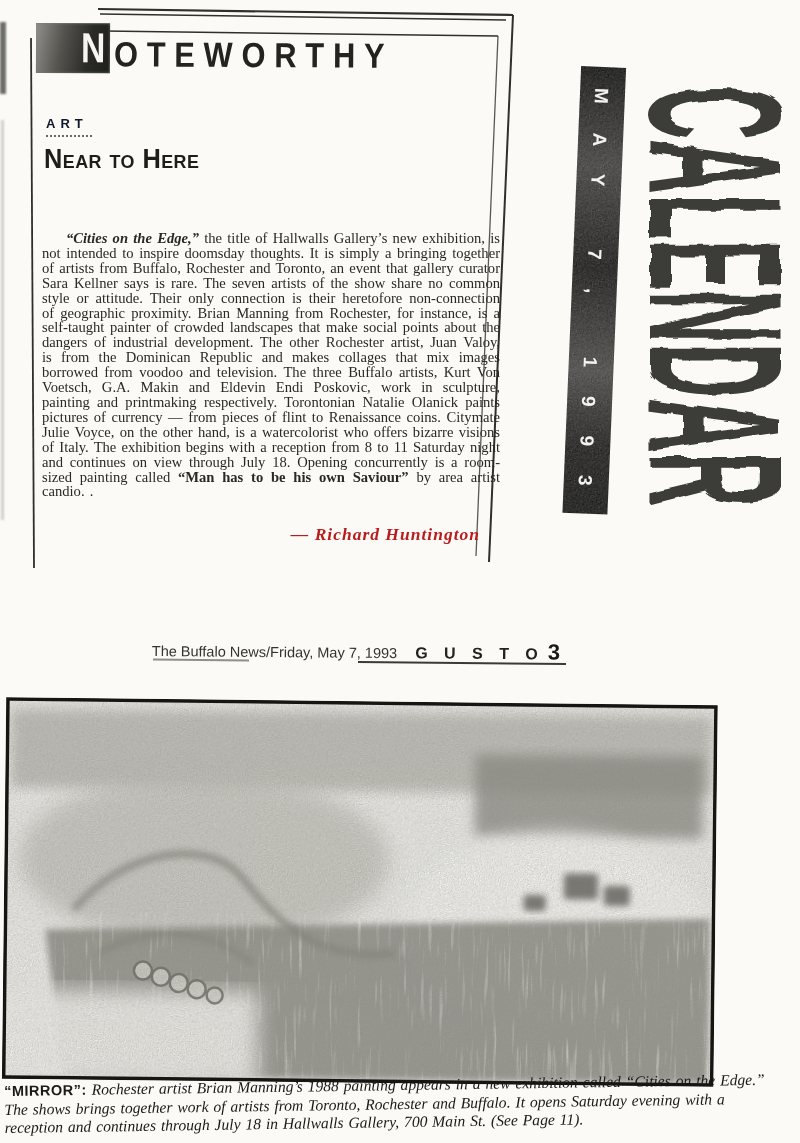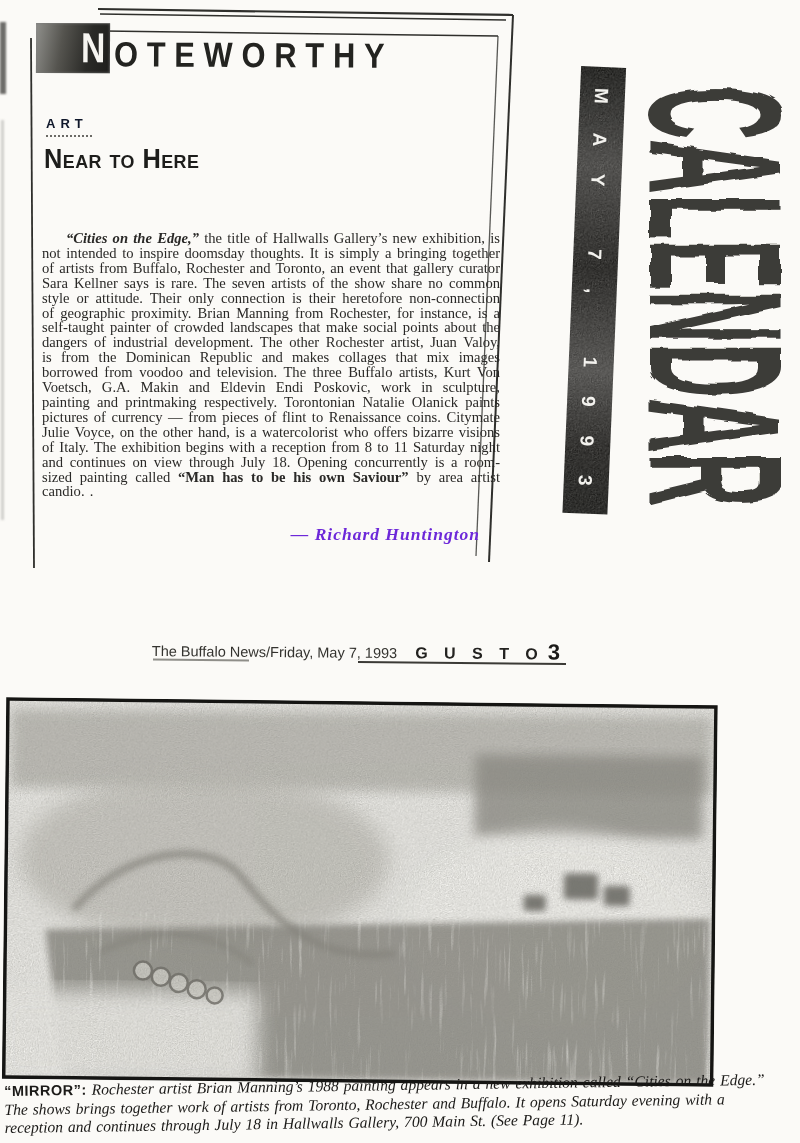--- a/index.html
+++ b/index.html
@@ -48,21 +48,21 @@
   .body-copy{
     left:42px;top:192px;width:458px;
     font-size:14.6px;line-height:14.9px;text-align:justify;text-indent:24px;
     color:#2a2927;word-spacing:1.5px;margin-top:39px;
   }
   .body-copy .lead{font-weight:bold;font-style:italic;}
   .body-copy .saviour{font-weight:bold;}
 
   .byline{
     left:42px;top:524px;width:438px;text-align:right;
-    font-weight:bold;font-style:italic;font-size:17.5px;color:#6d28d9;letter-spacing:1px;
+    font-weight:bold;font-style:italic;font-size:17.5px;color:#b91c1c;letter-spacing:1px;
   }
 
   
   .folio{
     left:152px;top:636px;white-space:nowrap;transform:rotate(.5deg);transform-origin:left top;
     font-family:"Liberation Sans",sans-serif;font-size:14.5px;color:#34332f;
   }
   .folio .gusto{font-weight:bold;font-size:16px;letter-spacing:6px;margin-left:14px;color:#232220;}
   .folio .pagenum{font-weight:bold;font-size:22px;color:#1b1a18;letter-spacing:0;}
   .folio-rule-a{left:153px;top:659px;width:96px;height:2px;background:#55544f;opacity:.65;transform:rotate(.5deg);}

